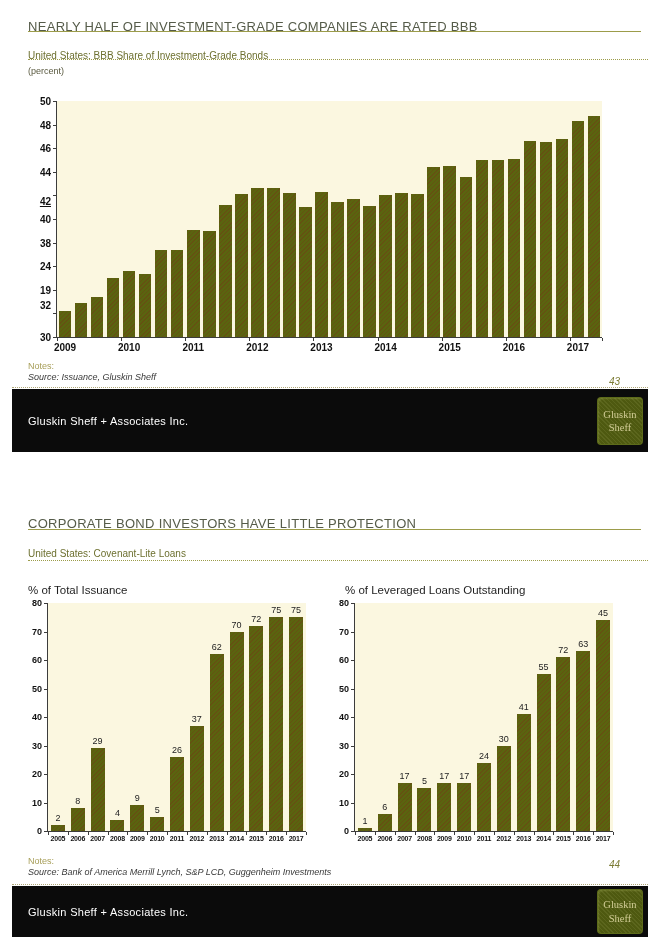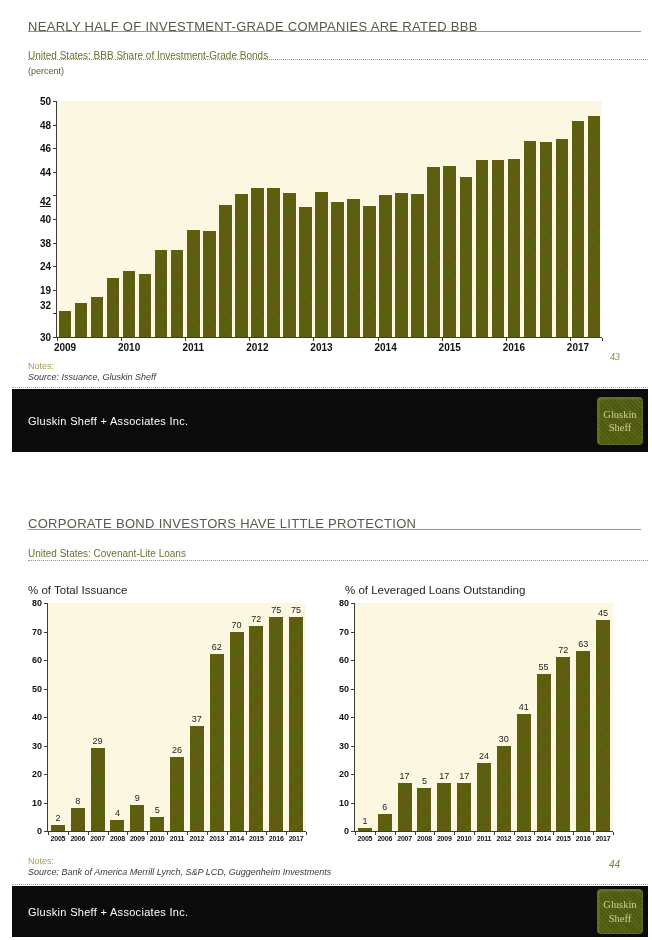--- a/index.html
+++ b/index.html
@@ -164,21 +164,21 @@
         <div class="tick" style="left: 283.471px; top: 242px; width: 1px; height: 3px;"></div>
         <div class="tick" style="left: 347.588px; top: 242px; width: 1px; height: 3px;"></div>
         <div class="tick" style="left: 411.706px; top: 242px; width: 1px; height: 3px;"></div>
         <div class="tick" style="left: 475.824px; top: 242px; width: 1px; height: 3px;"></div>
         <div class="tick" style="left: 539.941px; top: 242px; width: 1px; height: 3px;"></div>
         <div class="tick" style="left: 572px; top: 242px; width: 1px; height: 3px;"></div>
       </div>
 
     <div class="notes-label" style="top:361px;">Notes:</div>
     <div class="source-text" style="top:372px;">Source: Issuance, Gluskin Sheff</div>
-    <div class="page-number" style="top:351px;font-family:Liberation Serif, serif;">43</div>
+    <div class="page-number" style="top:376px;">43</div>
 
     <div class="footer-sep" style="top:387px;"></div>
     <div class="footer-bar" style="top:389px; height:63px;">
       <span class="company-name">Gluskin Sheff + Associates Inc.</span>
       <div class="logo" style="top:8px; height:48px;">
         <span>Gluskin</span>
         <span>Sheff</span>
       </div>
     </div>
   </section>

